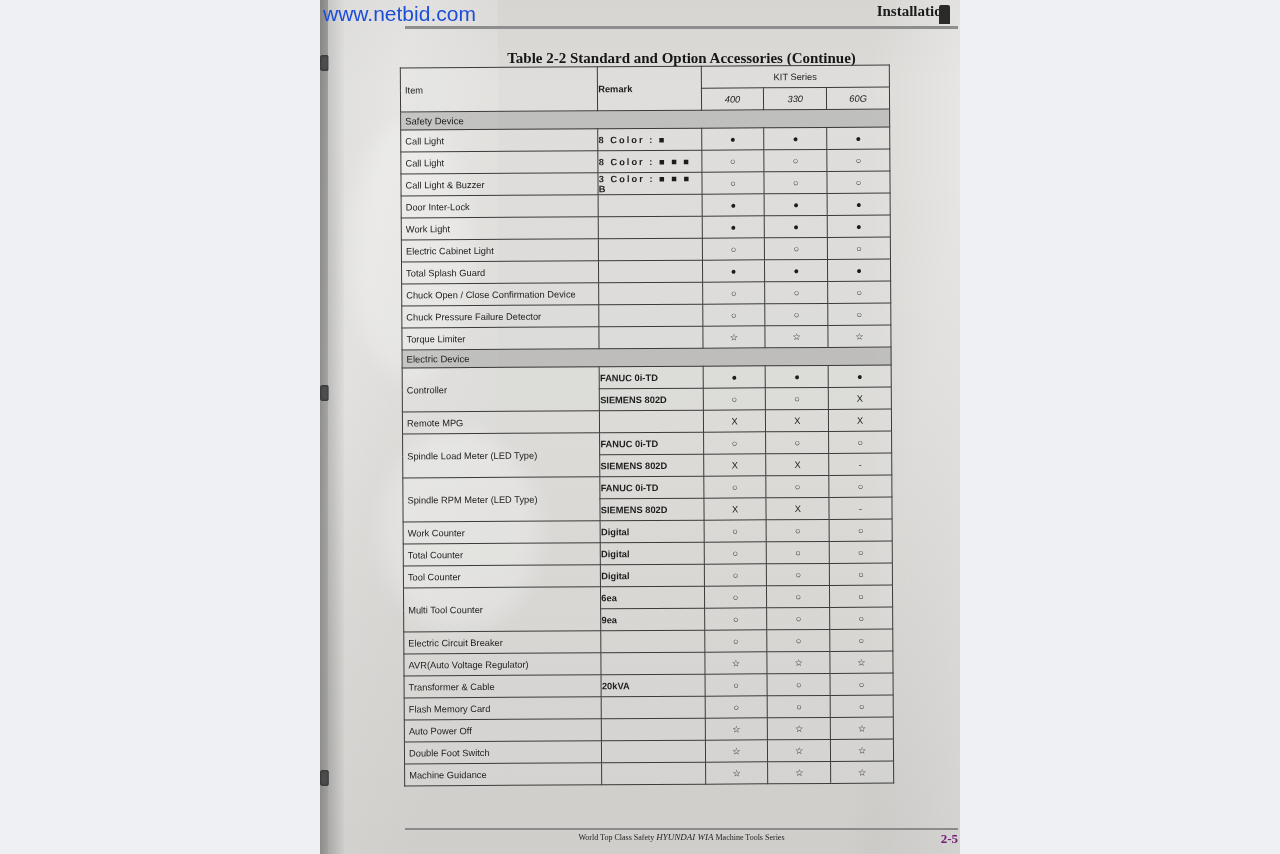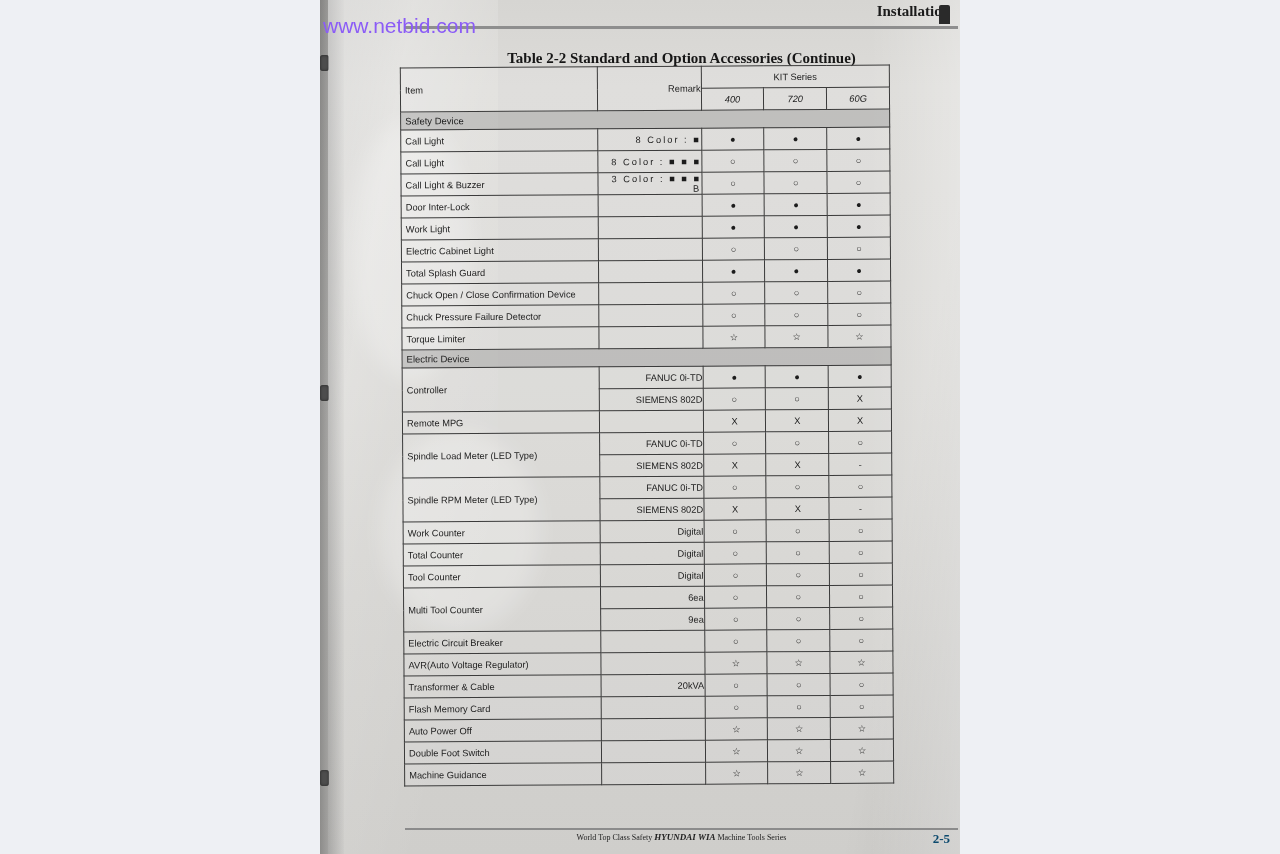--- a/index.html
+++ b/index.html
@@ -69,23 +69,23 @@
     right: 0; top: 0;
     width: 90px; height: 854px;
     background: linear-gradient(270deg, rgba(255,255,255,0.30), rgba(255,255,255,0.0));
     pointer-events: none;
   }
 
   
   .watermark {
     position: absolute;
     left: 323px;
-    top: 14px;
+    top: 2px;
     font-size: 21px;
-    color: #8b5cf6;
+    color: #1d4ed8;
     font-family: "Liberation Sans", sans-serif;
     letter-spacing: 0px;
     z-index: 40;
   }
 
   
   .hdr {
     position: absolute;
     left: 430px;
     top: 3px;
@@ -145,21 +145,21 @@
     color: #1c1c1c;
   }
   table.acc td, table.acc th {
     border: 1px solid #3b3b3b;
     font-size: 9.3px;
     padding: 0;
     height: 21px;
     background: rgba(255,255,255,0.10);
   }
   .c-item { width: 196px; padding-left: 4px !important; text-align: left; }
-  .c-remark { width: 104px; text-align: right; }
+  .c-remark { width: 104px; text-align: left; font-weight: bold; }
   .c-kit { width: 63px; text-align: center; }
 
   thead th {
     background: rgba(160,160,160,0.45);
     font-weight: normal;
     font-size: 9.6px;
     text-align: center;
   }
   th.hdr-item { height: 54px; }
   th.hdr-remark { height: 54px; }
@@ -192,27 +192,27 @@
     background: #8b8b8b;
   }
   .foot-center {
     position: absolute;
     left: 0; top: 4px;
     width: 553px;
     text-align: center;
     font-size: 8px;
     color: #222;
   }
-  .foot-center .brand { font-weight: bold; font-style: italic; font-size: 9px; }
+  .foot-center .brand { font-weight: normal; font-style: italic; font-size: 9px; }
   .foot-page {
     position: absolute;
-    right: 8px; top: 3px;
+    right: 0; top: 3px;
     font-size: 13px;
     font-weight: bold;
-    color: #0c4a6e;
+    color: #701a75;
   }
   
   .blotch {
     position: absolute;
     border-radius: 50%;
     background: rgba(255,255,255,0.25);
     filter: blur(10px);
     pointer-events: none;
   }
 </style>
@@ -241,21 +241,21 @@
     <div class="tbl-wrap">
       <table class="acc">
         <thead>
           <tr>
             <th class="c-item hdr-item" rowspan="2">Item</th>
             <th class="c-remark hdr-remark" rowspan="2">Remark</th>
             <th class="hdr-kit" colspan="3">KIT Series</th>
           </tr>
           <tr>
             <th class="c-kit hdr-kitnum">400</th>
-            <th class="c-kit hdr-kitnum">720</th>
+            <th class="c-kit hdr-kitnum">330</th>
             <th class="c-kit hdr-kitnum">60G</th>
           </tr>
         </thead>
         <tbody id="tbody">
             <tr class="section">
               <td colspan="5">Safety Device</td>
             </tr>
             <tr>
               <td class="c-item">Call Light</td>
               <td class="c-remark sq">8 Color : ■</td>

